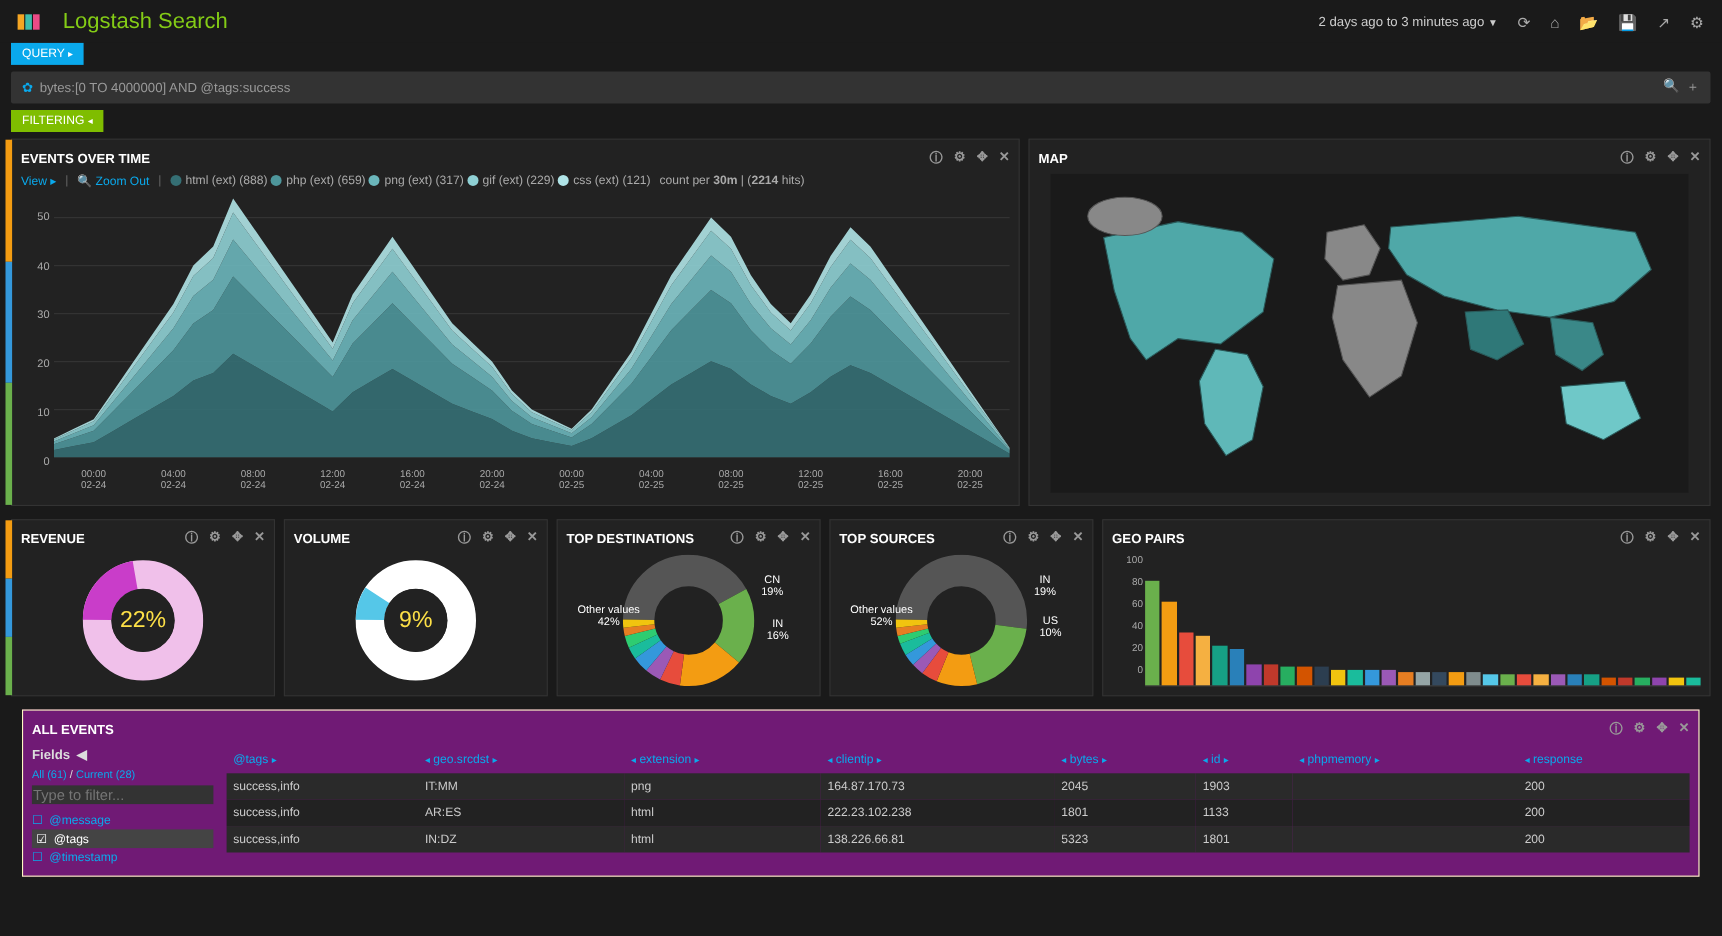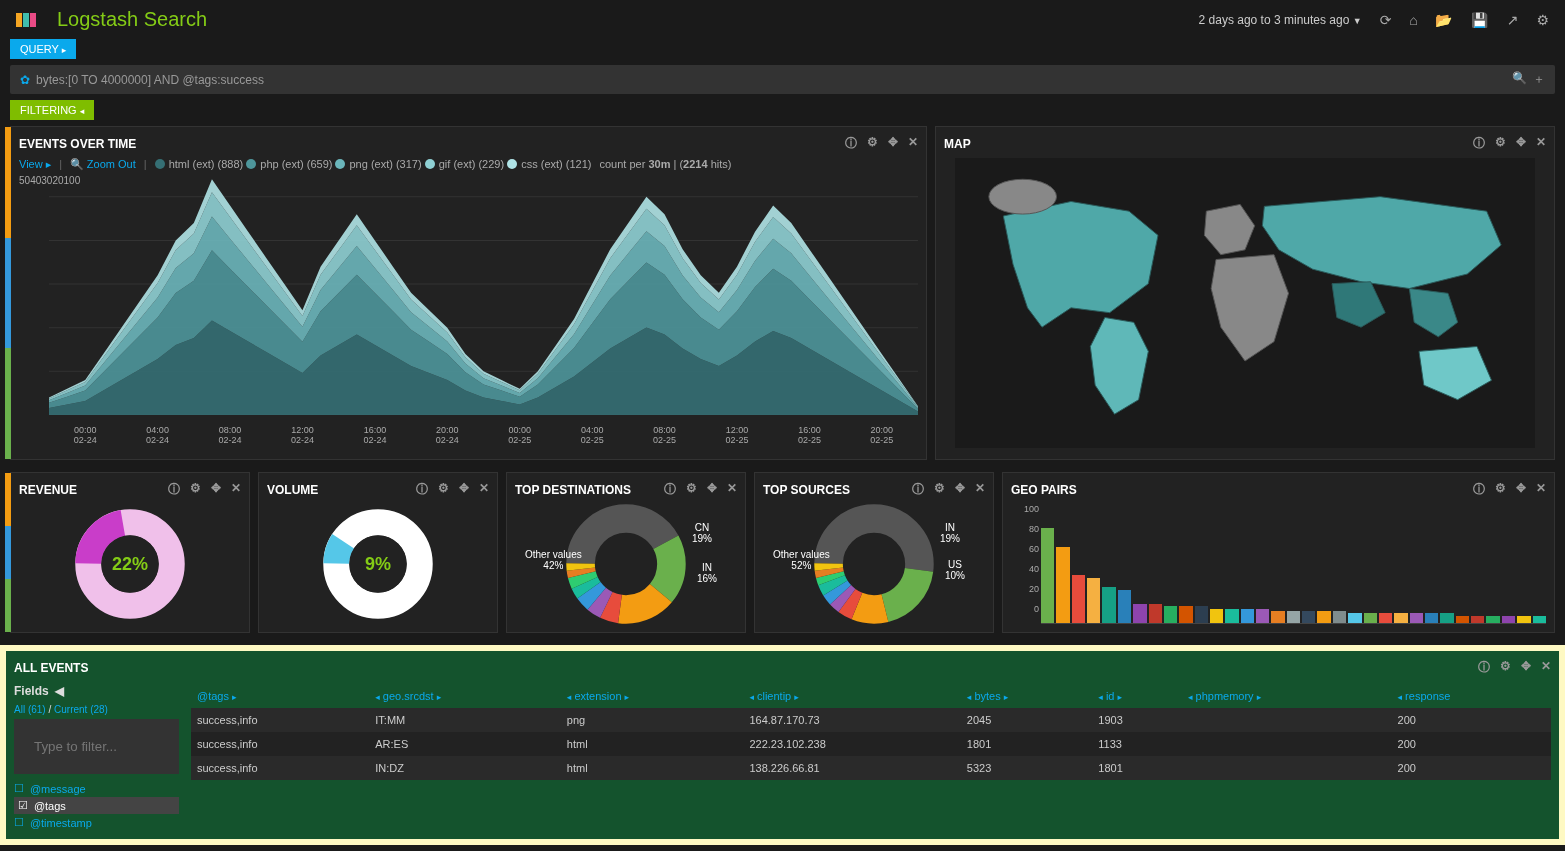--- a/index.html
+++ b/index.html
@@ -22,43 +22,43 @@
 .panel-handle{position:absolute;left:-6px;top:0;width:6px;height:100%;display:flex;flex-direction:column}
 .panel-handle div{flex:1}
 .panel-header{display:flex;align-items:center;font-weight:bold;font-size:12px;color:#fff;margin-bottom:6px}
 .panel-controls{margin-left:auto;display:flex;gap:10px;color:#999}
 .panel-controls span{cursor:pointer}
 .chart-toolbar{font-size:11px;color:#aaa;display:flex;align-items:flex-start;gap:8px;flex-wrap:wrap;margin-bottom:4px}
 .chart-toolbar .link{color:#0aa9ec;cursor:pointer}
 .legend-item{display:inline-flex;align-items:center;gap:4px}
 .legend-dot{width:10px;height:10px;border-radius:50%;display:inline-block}
 .area-chart{height:270px;position:relative}
-.y-axis{position:absolute;left:0;top:0;bottom:20px;width:30px;display:flex;flex-direction:row;justify-content:space-between;text-align:right;color:#aaa;font-size:10px;padding-right:4px}
+.y-axis{position:absolute;left:0;top:16px;bottom:20px;width:30px;display:flex;flex-direction:column;justify-content:space-between;text-align:right;color:#aaa;font-size:10px;padding-right:4px}
 .x-axis{position:absolute;bottom:0;left:30px;right:0;display:flex;justify-content:space-between;color:#aaa;font-size:9px}
 .x-tick{text-align:center;flex:1}
 .plot-area{position:absolute;left:30px;right:0;top:0;bottom:30px}
 .map-panel{flex:0 0 620px}
 .map-svg{width:100%;height:290px}
 .row3 .panel{min-height:150px}
 .donut-wrap{display:flex;justify-content:center;align-items:center;height:120px;position:relative}
-.donut-center{position:absolute;font-size:18px;font-weight:bold;color:#84cc16}
+.donut-center{position:absolute;font-size:21px;font-weight:normal;color:#fde047}
 .pie-wrap{display:flex;align-items:center;justify-content:center;height:120px;position:relative}
 .pie-label{position:absolute;font-size:10px;color:#fff;text-align:center}
 .bar-chart{height:120px;position:relative;padding-left:30px}
 .bar-y-axis{position:absolute;left:0;top:0;bottom:10px;width:28px;display:flex;flex-direction:column;justify-content:space-between;text-align:right;font-size:9px;color:#aaa}
 .bars{display:flex;align-items:flex-end;height:100%;gap:2px;border-bottom:1px solid #444}
 .bar{flex:1;min-width:6px}
-.events-panel{margin:6px 0;background:#14532d;border:6px solid #fef9c3;padding:8px}
+.events-panel{margin:6px 20px;background:#701a75;border:1px solid #fef9c3;padding:8px}
 .events-body{display:flex;gap:12px;margin-top:8px}
 .fields-col{width:165px}
 .fields-header{font-weight:bold;display:flex;align-items:center;gap:6px;margin-bottom:6px}
 .fields-links{font-size:10px;margin-bottom:4px}
 .fields-links .all{color:#0aa9ec}
 .fields-links .cur{color:#0aa9ec}
-.filter-input{width:100%;background:#333;border:none;color:#ccc;padding:20px;margin-bottom:6px}
+.filter-input{width:100%;background:#333;border:none;color:#ccc;padding:1px;margin-bottom:6px}
 .field-item{display:flex;align-items:center;gap:6px;font-size:11px;padding:2px 0;color:#0aa9ec}
 .field-item.sel{background:#444;color:#fff;padding:2px 4px}
 .table-col{flex:1}
 .paging-info{text-align:center;color:#ccc;margin-bottom:8px;font-size:12px}
 .paging-info b{color:#fff}
 .event-table{width:100%;border-collapse:collapse}
 .event-table th{text-align:left;padding:6px;color:#0aa9ec;font-weight:normal;font-size:11px;cursor:pointer}
 .event-table td{padding:6px;color:#ccc;font-size:11px}
 .event-table tbody tr:nth-child(odd){background:#2a2a2a}
 .event-table tbody tr:nth-child(even){background:#222}

